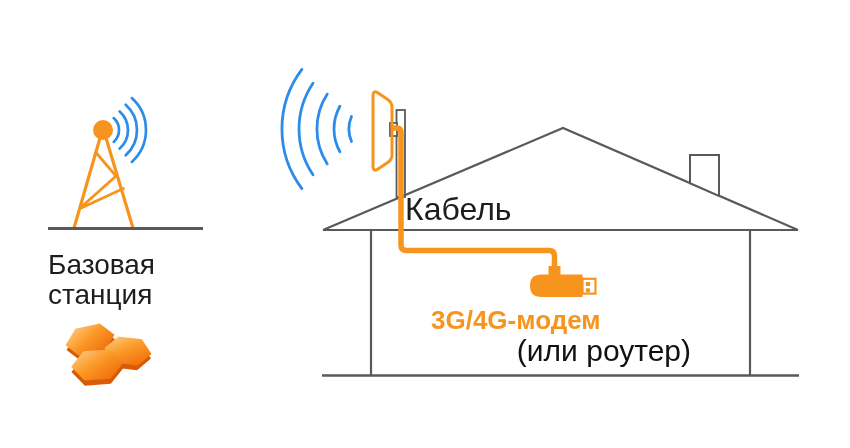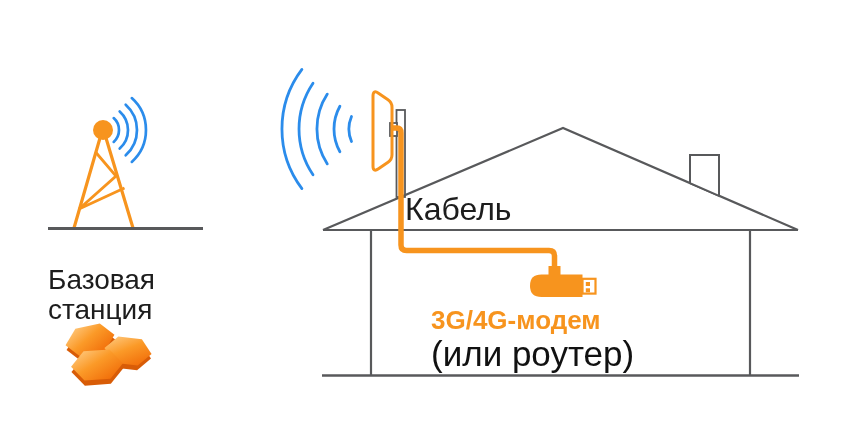--- a/index.html
+++ b/index.html
@@ -13,27 +13,27 @@
   
   .os   { stroke:var(--orange); fill:none; }
   .of   { fill:var(--orange); }
   .bs   { stroke:var(--blue); fill:none; stroke-linecap:round; }
   .gs   { stroke:var(--gray); fill:none; }
   .gsf  { stroke:var(--gray); fill:#ffffff; }
   .hex-side { fill:#d85c07; }
   .hex-top  { fill:url(#hexg); }
 
   .lbl { position:absolute; color:var(--text_dark); white-space:nowrap; }
-  .lbl-base    { left:48px;  top:250px; font-size:28px; line-height:30px;margin-top:15px; }
+  .lbl-base    { left:48px;  top:250px; font-size:28px; line-height:30px; }
   .lbl-antenna { left:404px; top:69px;  font-size:28px; }
   .lbl-cable   { left:405px; top:191px; font-size:32px; }
   .lbl-modem   { left:431px; top:305px; width:260px; text-align:left;
                  font-size:26px; font-weight:700; color:var(--orange); }
-  .lbl-router  { left:431px; top:334px; width:260px; text-align:left;
-                 font-size:35px; color:#111; }
+  .lbl-router  { left:431px; top:334px; width:260px; text-align:right;
+                 font-size:30px; color:#111; }
 </style>
 </head>
 <body>
 
 <div id="stage">
 
   <svg width="850" height="448" viewBox="0 0 850 448">
     <defs>
       <path id="hex" d="M -25 0 L -12 -14 L 13 -14 L 25 0 L 12 14 L -13 14 Z"></path>
       <linearGradient id="hexg" x1="0" y1="0" x2="1" y2="1">

